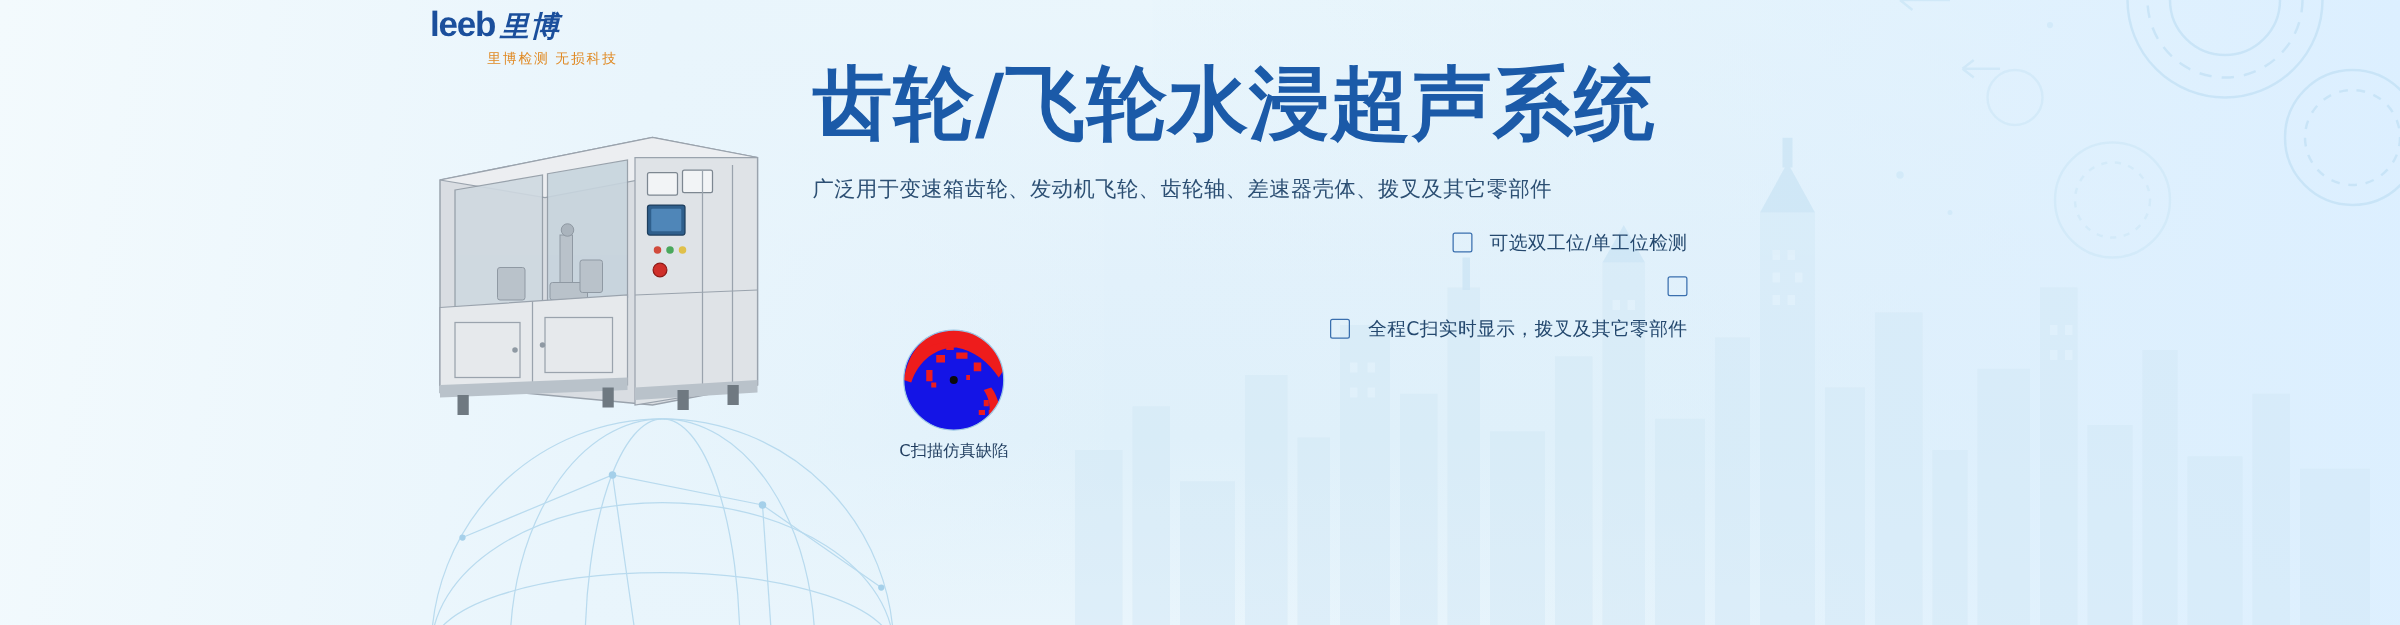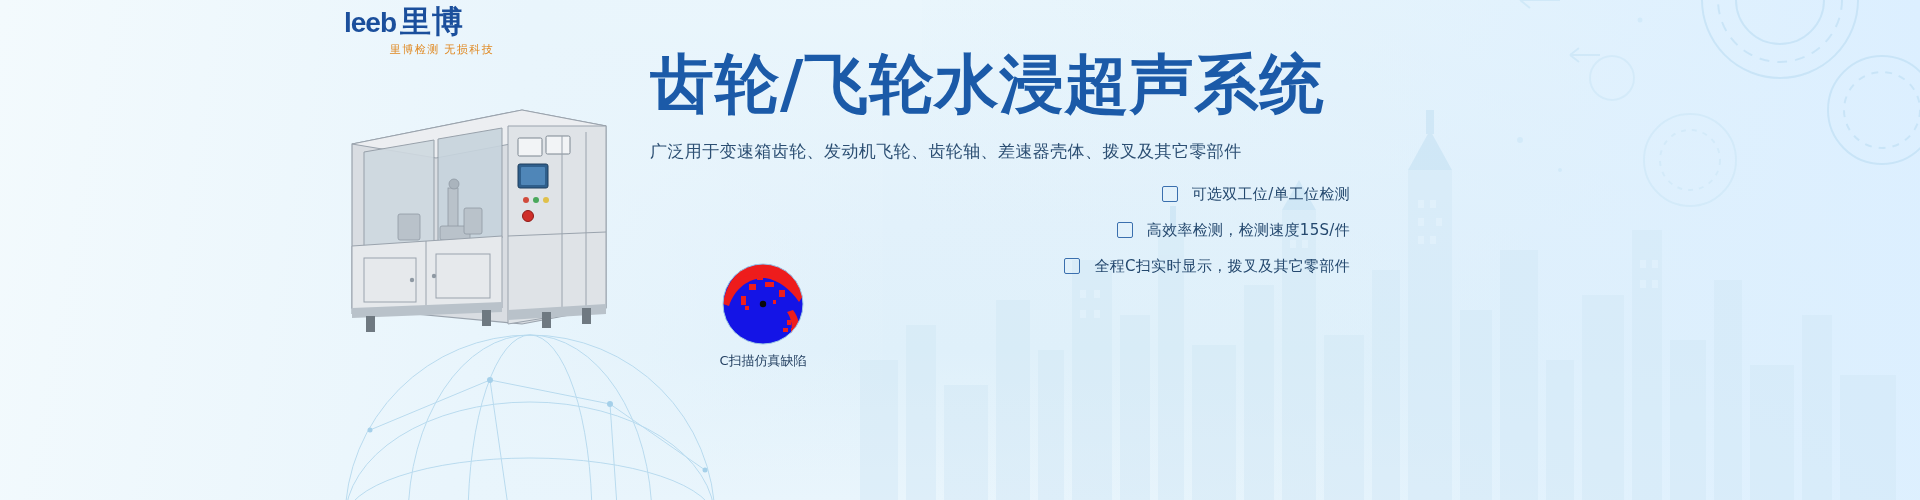--- a/index.html
+++ b/index.html
@@ -39,22 +39,22 @@
   .globe-wire svg { display:block; width:100%; height:100%; }
 
   
   .logo { position: absolute; left: 344px; top: 6px; width: 190px; text-align: left; }
   .logo-row { display: flex; align-items: flex-end; gap: 4px; }
   .logo-mark {
     font-size: 28px; font-weight: 700; color: #1b4f9c; letter-spacing: -1px;
     font-family: "Liberation Sans", sans-serif; line-height: 1;
   }
   .logo-cn {
-    font-size: 31px; font-weight: 700; color: #1b4f9c; line-height: 1;
-    font-family: "DejaVu Sans", sans-serif; letter-spacing: 1px;
+    font-size: 23px; font-weight: 700; color: #1b4f9c; line-height: 1;
+    font-family: "DejaVu Sans", sans-serif; letter-spacing: 1px; font-style: italic;
   }
   .logo-sub {
     margin-top: 5px; font-size: 11px; color: #e08a24; letter-spacing: 1.5px;
     font-family: Liberation Sans, sans-serif; white-space: nowrap; text-align: center;
     padding-left: 6px;
   }
 
   
   .machine { position: absolute; left: 336px; top: 96px; width: 286px; height: 250px; }
   .machine svg { display: block; width: 100%; height: 100%; }
@@ -282,21 +282,20 @@
     <h1 class="title">齿轮/飞轮水浸超声系统</h1>
     <p class="subtitle">广泛用于变速箱齿轮、发动机飞轮、齿轮轴、差速器壳体、拨叉及其它零部件</p>
 
     <div class="bullets">
       <div class="bullet">
         <span class="bullet-box"></span>
         <span class="bullet-text">可选双工位/单工位检测</span>
       </div>
       <div class="bullet">
         <span class="bullet-box"></span>
-        <span class="bullet-text">高效率检测，检测速度15S/件</span>
       </div>
       <div class="bullet">
         <span class="bullet-box"></span>
         <span class="bullet-text">全程C扫实时显示，拨叉及其它零部件</span>
       </div>
     </div>
   </div>
 
   <div class="cscan">
     <div class="cscan-img">

